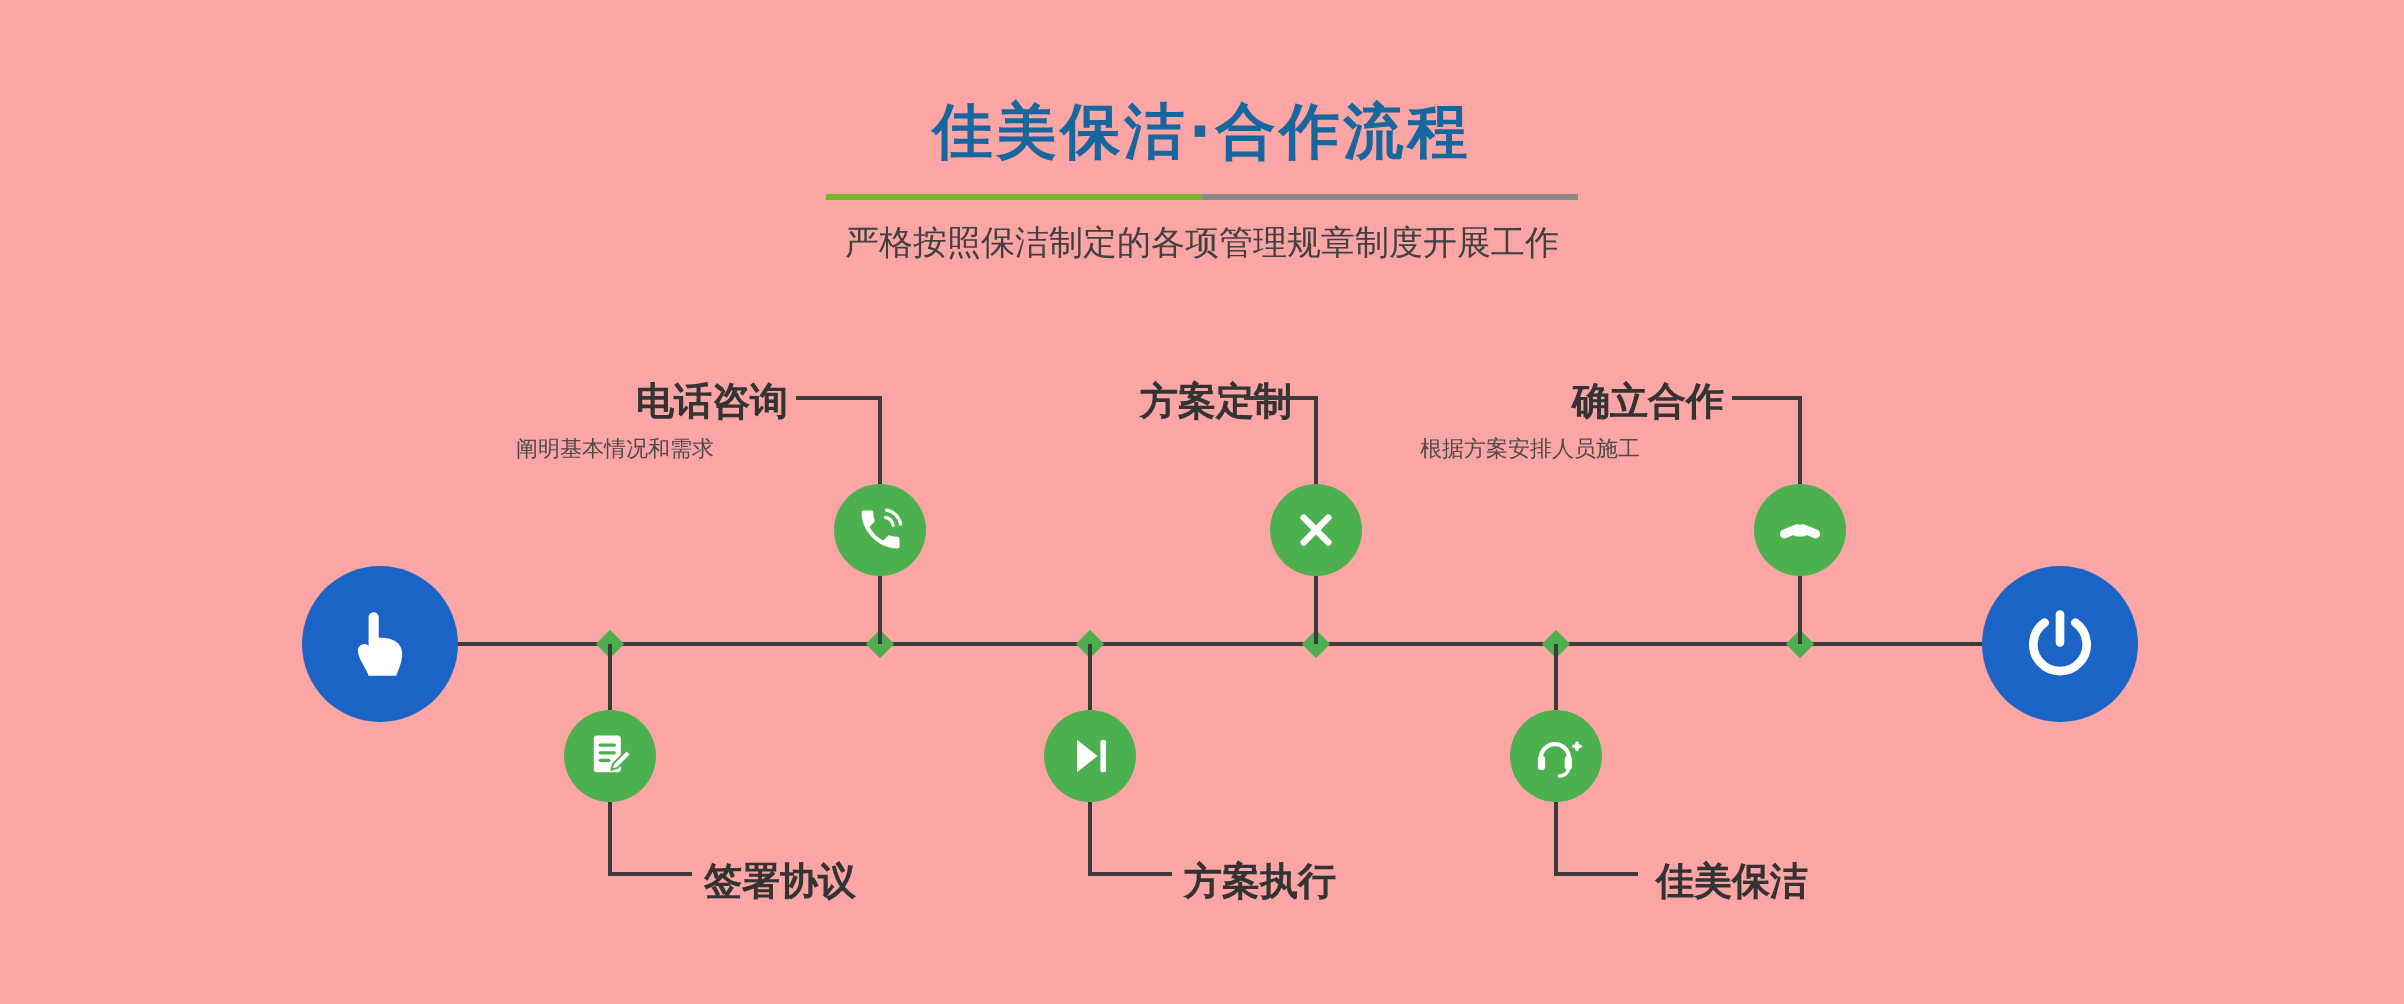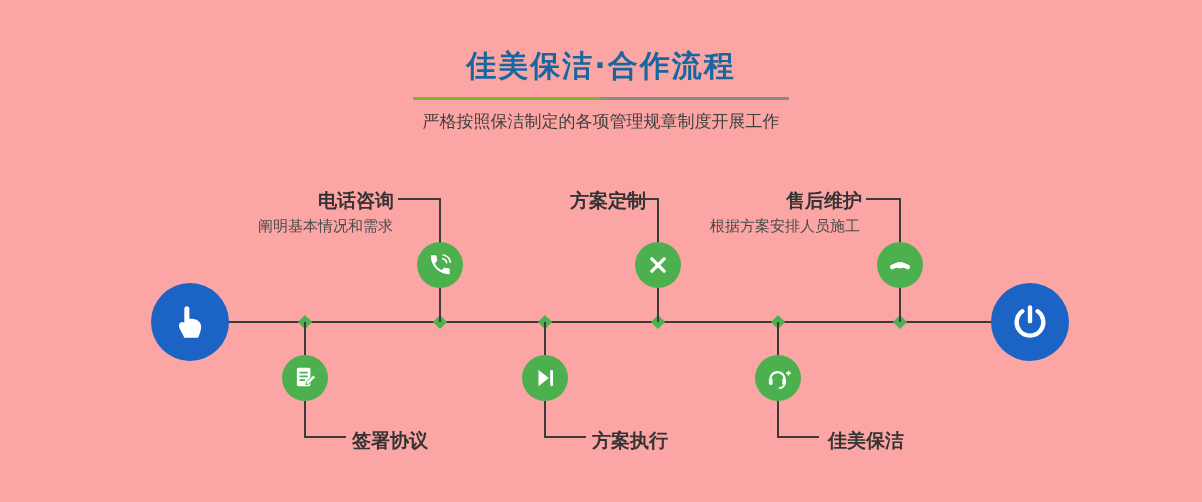--- a/index.html
+++ b/index.html
@@ -18,21 +18,21 @@
   .vline { position:absolute; width:2px; background:#3b3b3b; }
   .eline { position:absolute; height:2px; background:#3b3b3b; }
 
   .bigcircle { position:absolute; width:78px; height:78px; border-radius:50%;
                background:#1b63c5; display:flex; align-items:center; justify-content:center; }
   .smcircle  { position:absolute; width:46px; height:46px; border-radius:50%;
                background:#4db04f; display:flex; align-items:center; justify-content:center; }
   .diamond { position:absolute; width:10px; height:10px; background:#4db04f; transform:rotate(45deg); }
 
   .step-title { position:absolute; font-size:19px; font-weight:bold; color:#333333; white-space:nowrap; }
-  .step-desc  { position:absolute; font-size:15px; color:#4a4a4a; white-space:nowrap; }
+  .step-desc  { position:absolute; font-size:11px; color:#4a4a4a; white-space:nowrap; }
 
   svg { display:block; }
 </style>
 </head>
 <body>
 
 <div class="canvas">
 
   <div class="title">佳美保洁·合作流程</div>
   <div class="underline">
@@ -90,21 +90,21 @@
     <span>
       <svg width="26" height="26" viewBox="0 0 24 24">
         <g fill="#ffffff">
           <rect x="10.5" y="2.5" width="3" height="19" rx="1.2" transform="rotate(45 12 12)"></rect>
           <rect x="10.5" y="2.5" width="3" height="19" rx="1.2" transform="rotate(-45 12 12)"></rect>
         </g>
       </svg>
     </span>
   </div>
 
-  <div class="step-title" style="left:786px; top:188px;">售后维护</div>
+  <div class="step-title" style="left:786px; top:188px;">确立合作</div>
   <div class="step-desc" style="left:710px; top:217px;">根据方案安排人员施工</div>
   <div class="eline" style="left:866px; top:198px; width:35px;"></div>
   <div class="vline" style="left:899px; top:198px; height:45px;"></div>
   <div class="vline" style="left:899px; top:288px; height:34px;"></div>
   <div class="smcircle" style="left:877px; top:242px;">
     <span>
       <svg width="26" height="26" viewBox="0 0 24 24">
         <g fill="#ffffff">
           <rect x="2.5" y="10.5" width="10.5" height="4.2" rx="2.1" transform="rotate(-22 7.8 12.6)"></rect>
           <rect x="11" y="10.5" width="10.5" height="4.2" rx="2.1" transform="rotate(22 16.2 12.6)"></rect>

